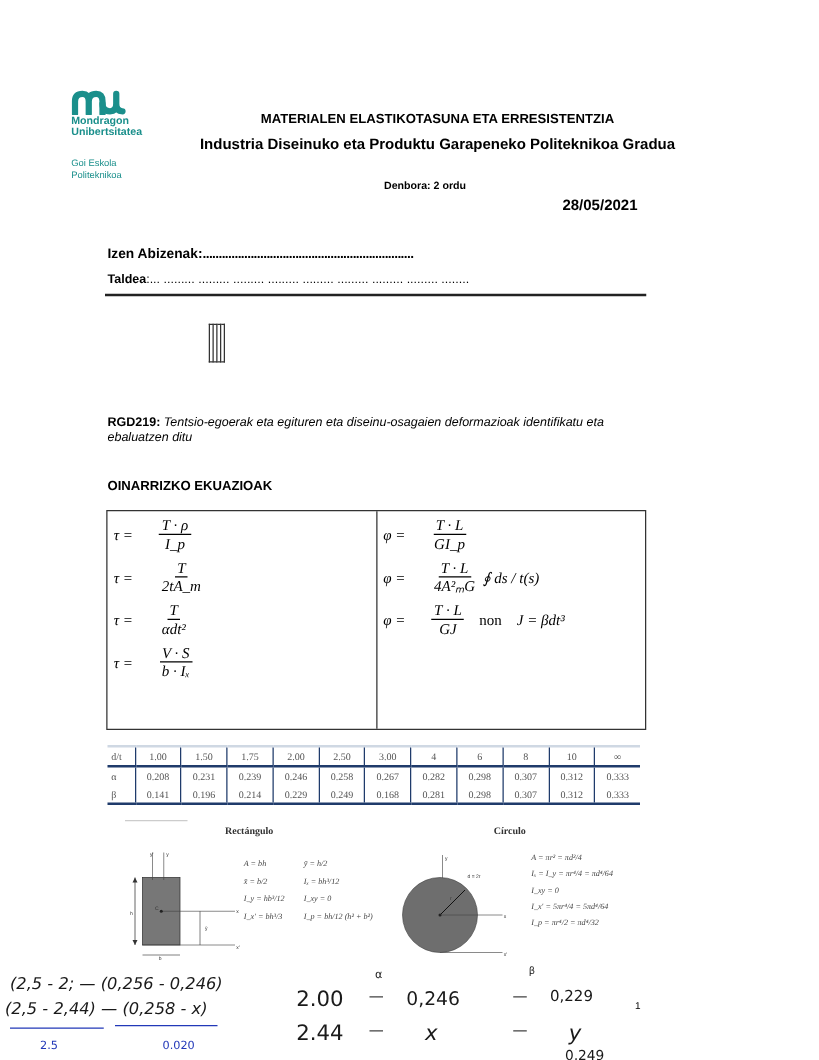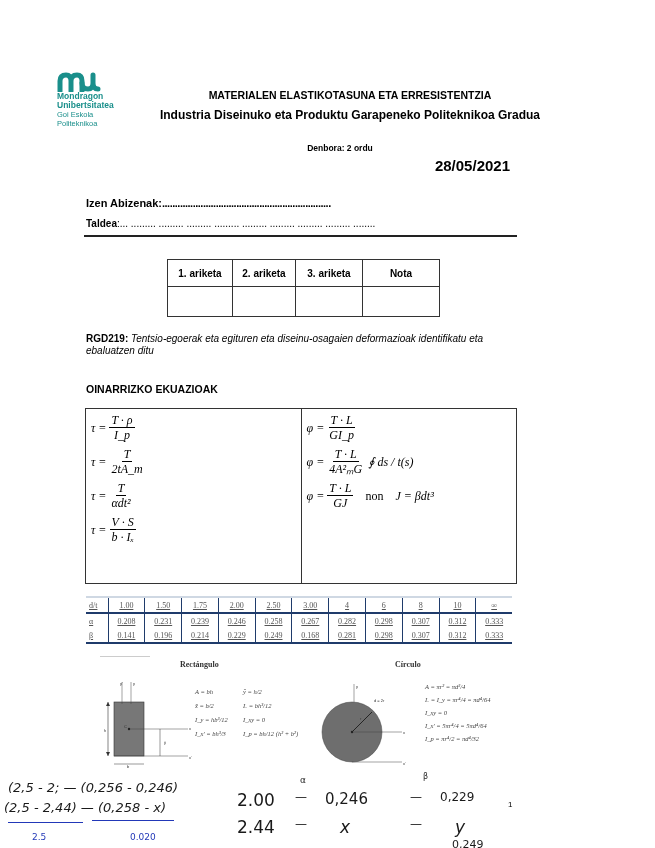--- a/index.html
+++ b/index.html
@@ -1,45 +1,45 @@
 <!DOCTYPE html>
 <html><head>
 <meta charset="utf-8">
 <style>
   html,body{margin:0;padding:0;background:#fff;}
   body{width:655px;height:848px;position:relative;overflow:hidden;font-family:"Liberation Sans",sans-serif;color:#000;}
   .abs{position:absolute;}
   .logo{left:57px;top:72px;width:80px;}
   .logo svg{display:block;}
   .logo .l1{font-size:8.5px;font-weight:bold;color:#1a8f8b;line-height:9px;}
-  .logo .l2{font-size:7.5px;color:#1a8f8b;line-height:9px;margin-top:0;}
+  .logo .l2{font-size:7.5px;color:#1a8f8b;line-height:9px;margin-top:16px;}
   .title1{left:130px;top:89px;width:440px;text-align:center;font-size:10.5px;font-weight:bold;}
   .title2{left:130px;top:108px;width:440px;text-align:center;font-size:12px;font-weight:bold;}
   .denbora{left:240px;top:143px;width:200px;text-align:center;font-size:8.5px;font-weight:bold;}
-  .date{left:420px;top:157px;width:90px;text-align:right;font-size:15px;font-weight:bold;}
+  .date{left:420px;top:157px;width:90px;text-align:right;font-size:12px;font-weight:bold;}
   .izen{left:86px;top:197px;font-size:11px;font-weight:bold;}
   .izen .dots{font-weight:bold;letter-spacing:-0.5px;}
   .taldea{left:86px;top:218px;font-size:10px;}
   .taldea b{font-weight:bold;}
   .hr{left:84px;top:235px;width:433px;height:2px;background:#222;}
   table.grades{position:absolute;left:167px;top:259px;border-collapse:collapse;}
   table.grades td{border:1px solid #333;font-size:10px;font-weight:bold;text-align:center;height:24px;}
   .rgd{left:86px;top:333px;width:440px;font-size:10px;line-height:12px;}
   .rgd b{font-weight:bold;}
   .rgd i{font-style:italic;}
   .oin{left:86px;top:383px;font-size:10.5px;font-weight:bold;}
   .eqbox{left:85px;top:408px;width:430px;height:174px;border:1px solid #333;display:flex;}
   .eqcol{flex:1;padding:2px 5px;font-family:"Liberation Serif",serif;font-size:12px;}
   .eqcol.left{border-right:1px solid #333;}
   .eq{display:flex;align-items:center;height:34px;font-style:italic;}
-  .frac{display:inline-flex;flex-direction:column;align-items:center;margin-left:3px;}
+  .frac{display:inline-flex;flex-direction:column;align-items:center;margin-left:21px;}
   .frac .n{border-bottom:1px solid #000;padding:0 2px;line-height:14px;}
   .frac .d{line-height:15px;padding:0 2px;}
   .non{font-style:normal;margin:0 12px;}
-  table.ab{position:absolute;left:86px;top:596px;width:426px;border-collapse:collapse;font-family:"Liberation Serif",serif;font-size:8px;color:#555;text-decoration:underline;}
+  table.ab{position:absolute;left:86px;top:596px;width:426px;border-collapse:collapse;font-family:"Liberation Serif",serif;font-size:8px;color:#555;}
   table.ab td{padding:1px 3px;height:12px;text-align:center;}
   table.ab tr.h td{border-top:2px solid #cfd8e3;border-bottom:2px solid #1f3b6b;}
   table.ab tr.last td{border-bottom:2px solid #1f3b6b;}
   table.ab td.bl{border-left:1.5px solid #1f3b6b;}
   table.ab td.first{text-align:left;}
   .figtitle{font-family:"Liberation Serif",serif;font-size:8px;font-weight:bold;color:#333;}
   .formula{font-family:"Liberation Serif",serif;font-size:6.5px;color:#444;font-style:italic;}
   .hand{font-family:"DejaVu Sans",sans-serif;color:#1a1a1a;}
   .handblue{color:#2238b8;}
   .pagenum{left:508px;top:800px;font-size:8px;}
@@ -66,26 +66,20 @@
 <div class="abs izen">
   <span>Izen Abizenak:</span><span class="dots">..................................................................</span>
 </div>
 <div class="abs taldea">
   <b>Taldea</b><span>:... ......... ......... ......... ......... ......... ......... ......... ......... ........</span>
 </div>
 <div class="abs hr"></div>
 
 <table class="grades">
   <tbody>
-      <tr>
-    <td style="width:62px">1. ariketa</td>
-    <td style="width:60px">2. ariketa</td>
-    <td style="width:64px">3. ariketa</td>
-    <td style="width:74px">Nota</td>
-  </tr>
   <tr>
     <td style="height:27px"></td>
     <td></td>
     <td></td>
     <td></td>
   </tr>
 </tbody>
   </table>
 
 <div class="abs rgd">

